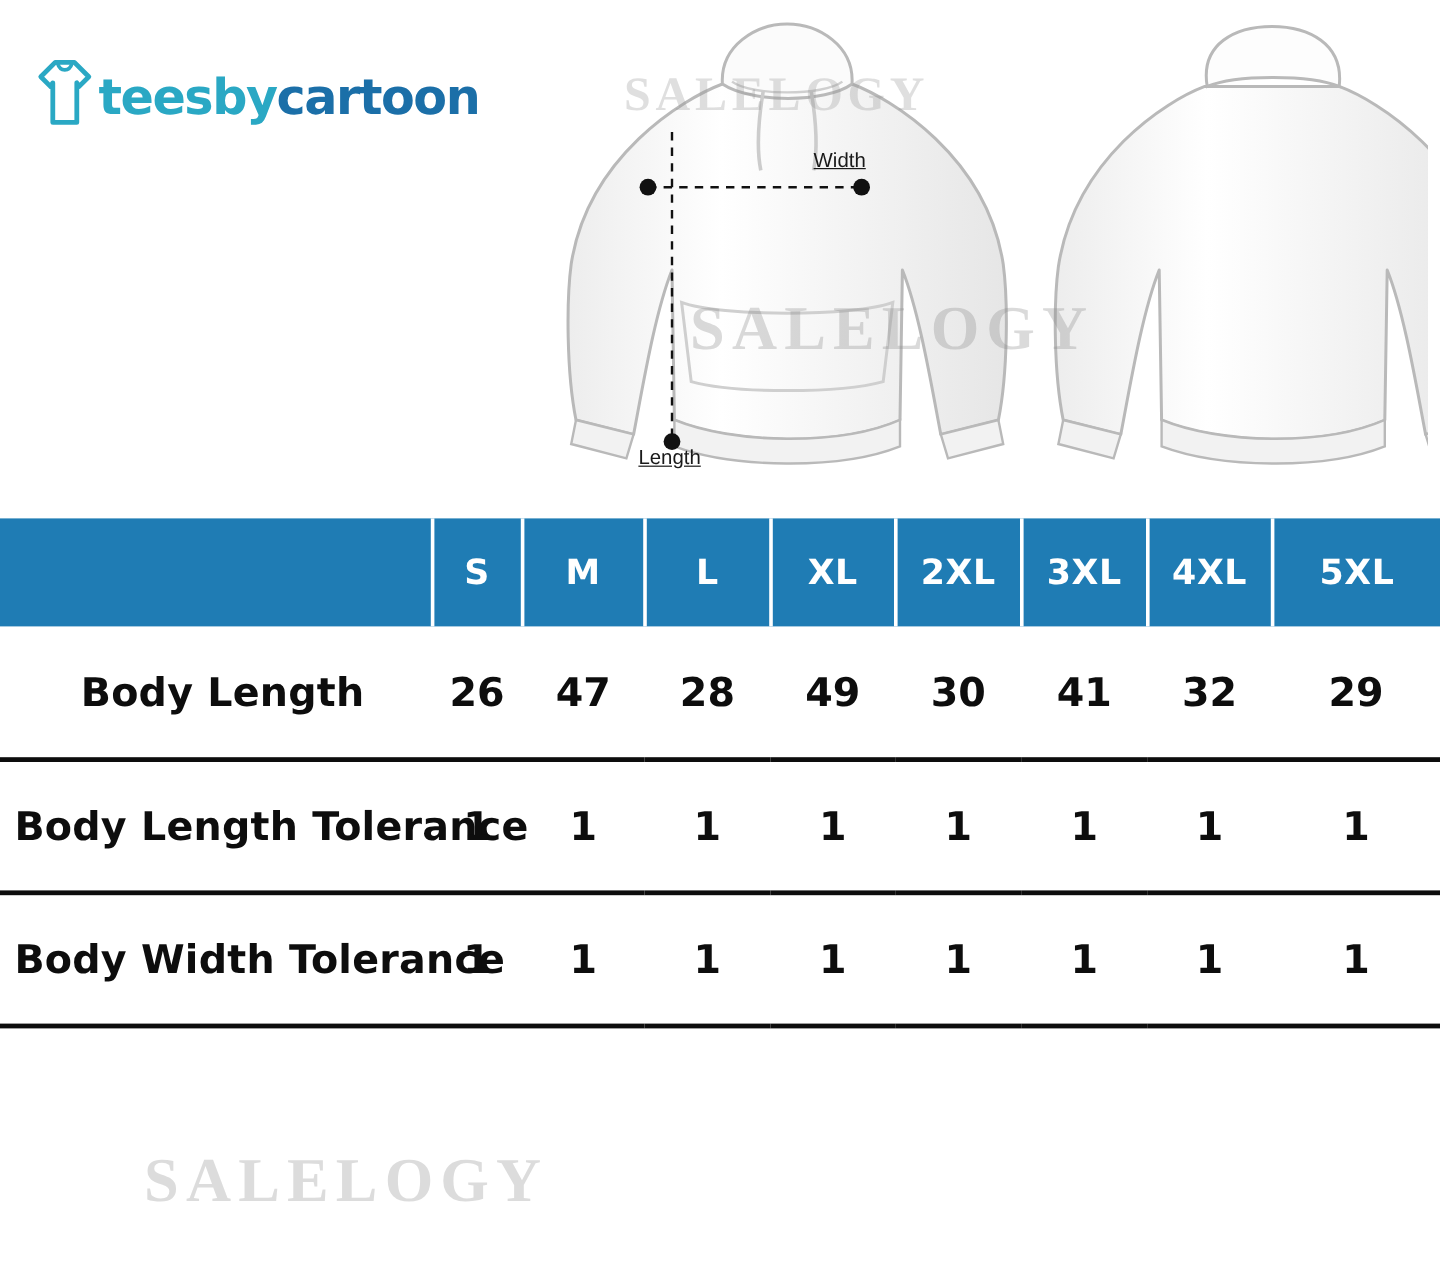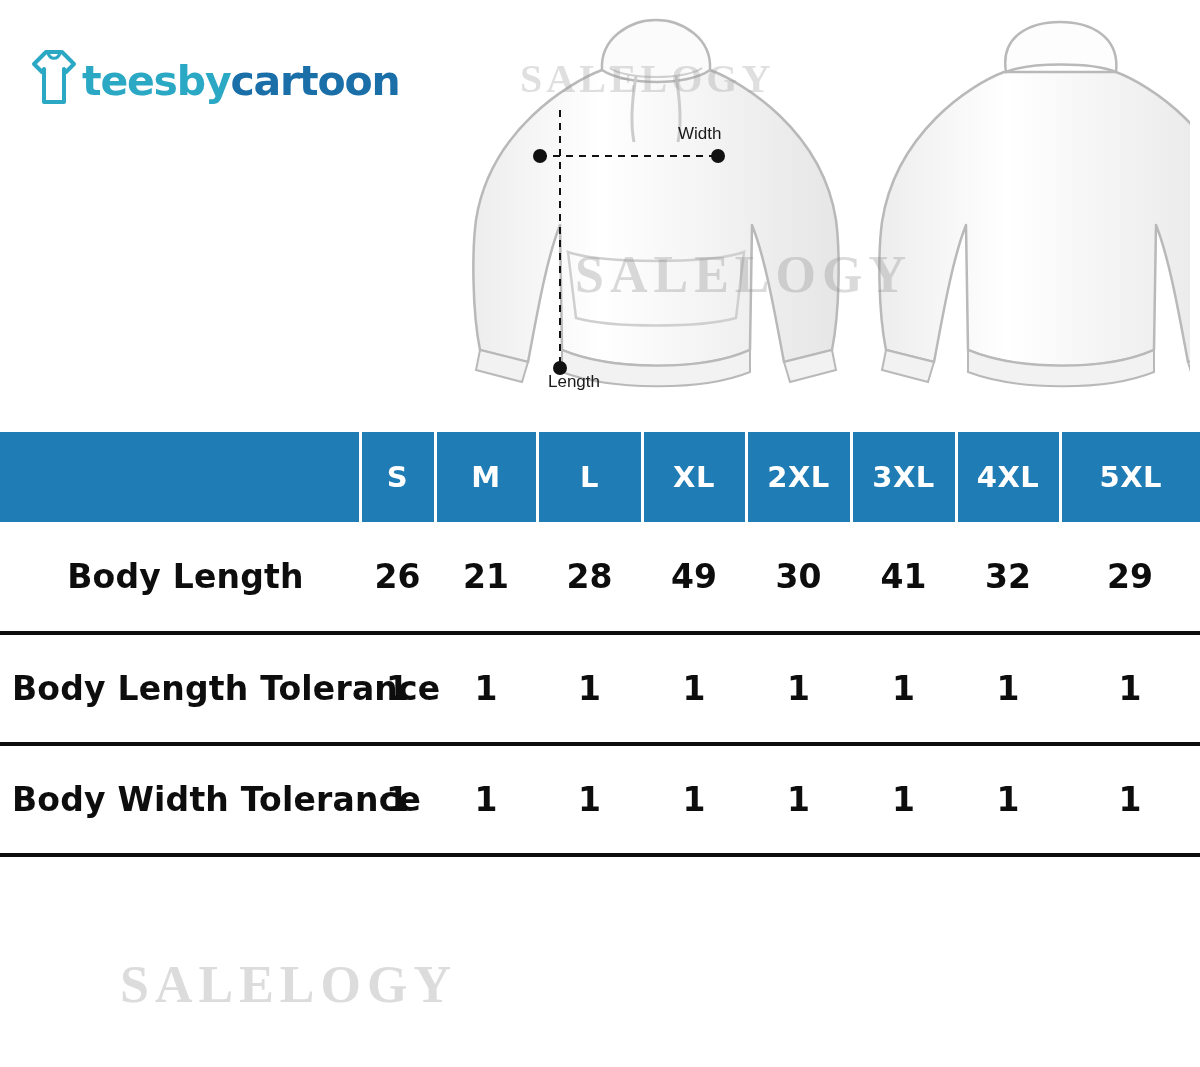--- a/index.html
+++ b/index.html
@@ -75,23 +75,24 @@
     font-weight: bold;
     pointer-events: none;
     white-space: nowrap;
   }
 
   .measure-label {
     position: absolute;
     font-family: "Liberation Sans", sans-serif;
     font-size: 17px;
     color: #1a1a1a;
+    text-decoration: underline;
   }
   .label-width { left: 678px; top: 124px; }
-  .label-length { left: 548px; top: 372px; }
+  .label-length { left: 532px; top: 372px; }
 
   
   .table-wrap { position: absolute; left: 0; top: 432px; width: 1200px; }
   table.size-table { border-collapse: collapse; width: 1200px; table-layout: fixed; }
 
   table.size-table thead th {
     background: #1f7cb4;
     color: #fff;
     font-family: "DejaVu Sans", sans-serif;
     font-weight: bold;
@@ -234,21 +235,21 @@
           <th>2XL</th>
           <th>3XL</th>
           <th>4XL</th>
           <th>5XL</th>
         </tr>
       </thead>
       <tbody>
         <tr>
           <td class="rowhead">Body Length</td>
           <td>26</td>
-          <td>21</td>
+          <td>47</td>
           <td>28</td>
           <td>49</td>
           <td>30</td>
           <td>41</td>
           <td>32</td>
           <td>29</td>
         </tr>
         <tr>
           <td class="rowhead">Body Length Tolerance</td>
           <td class="tol">1</td>

